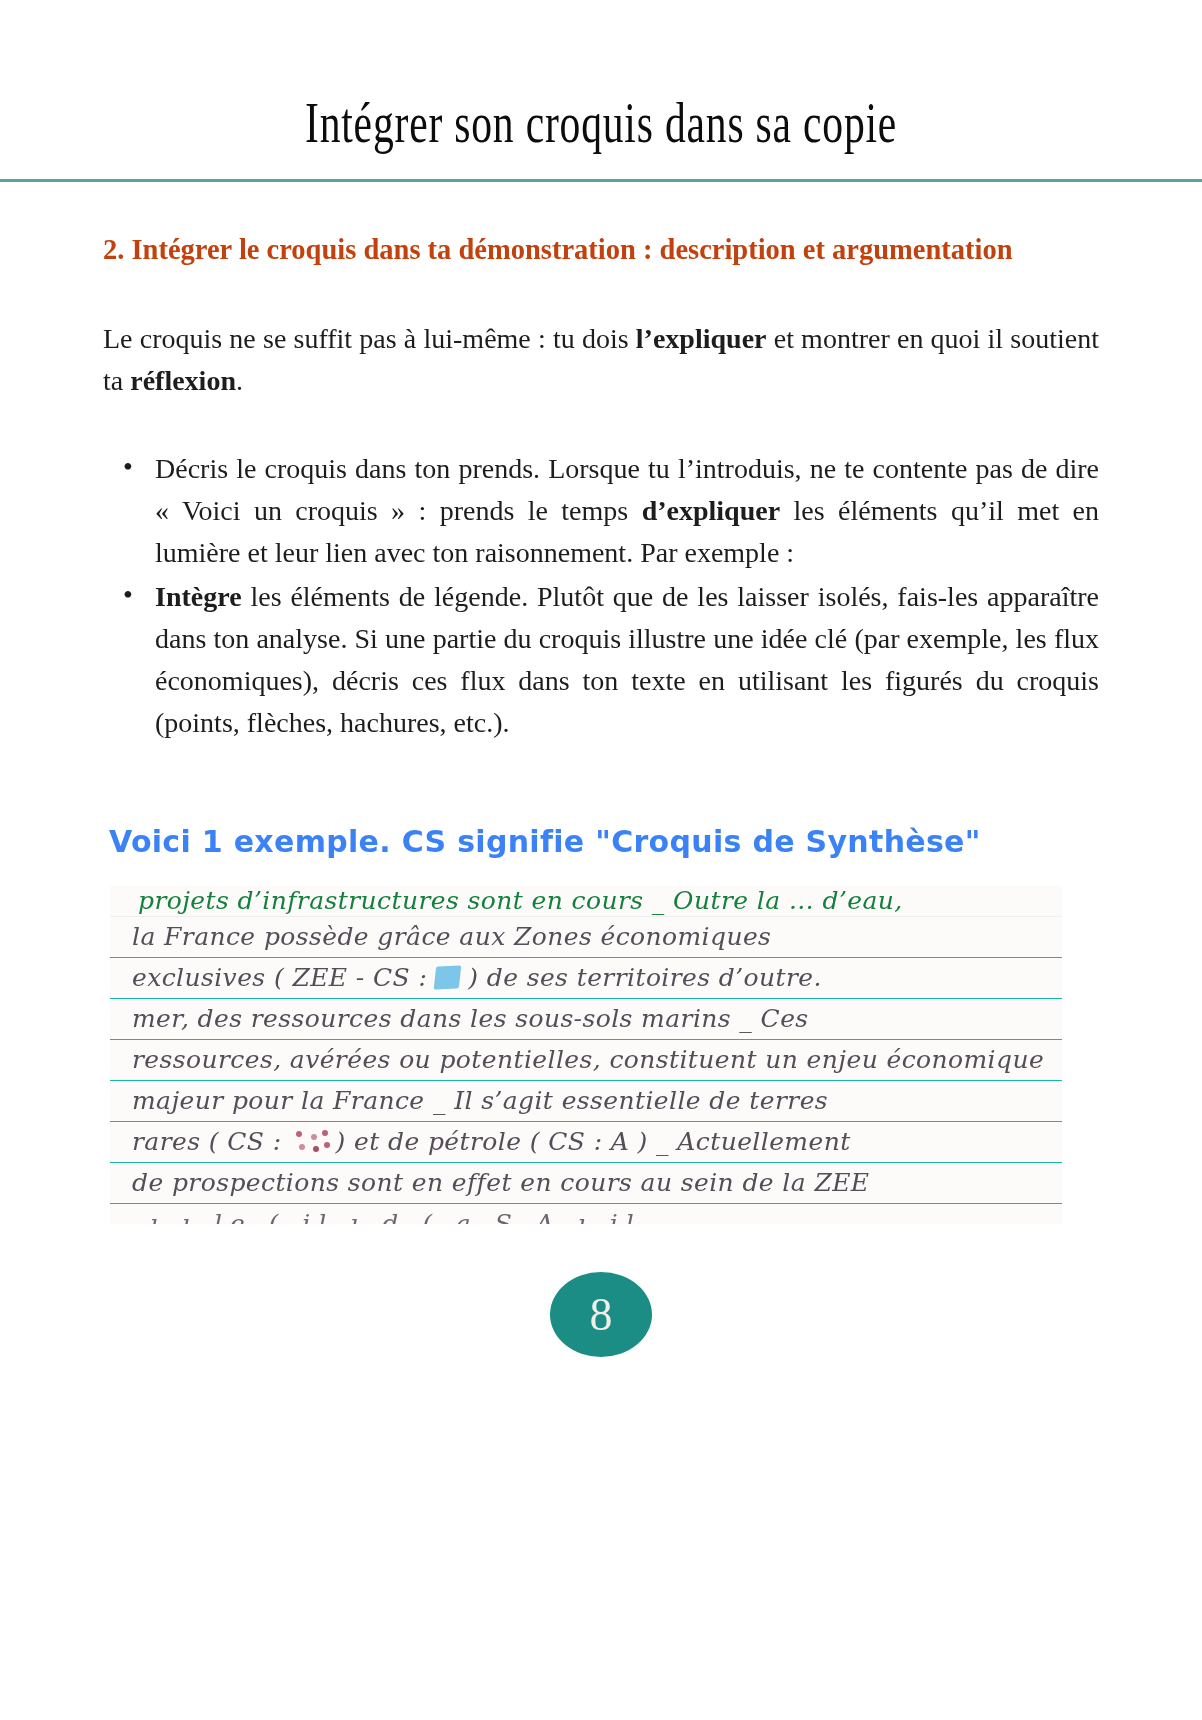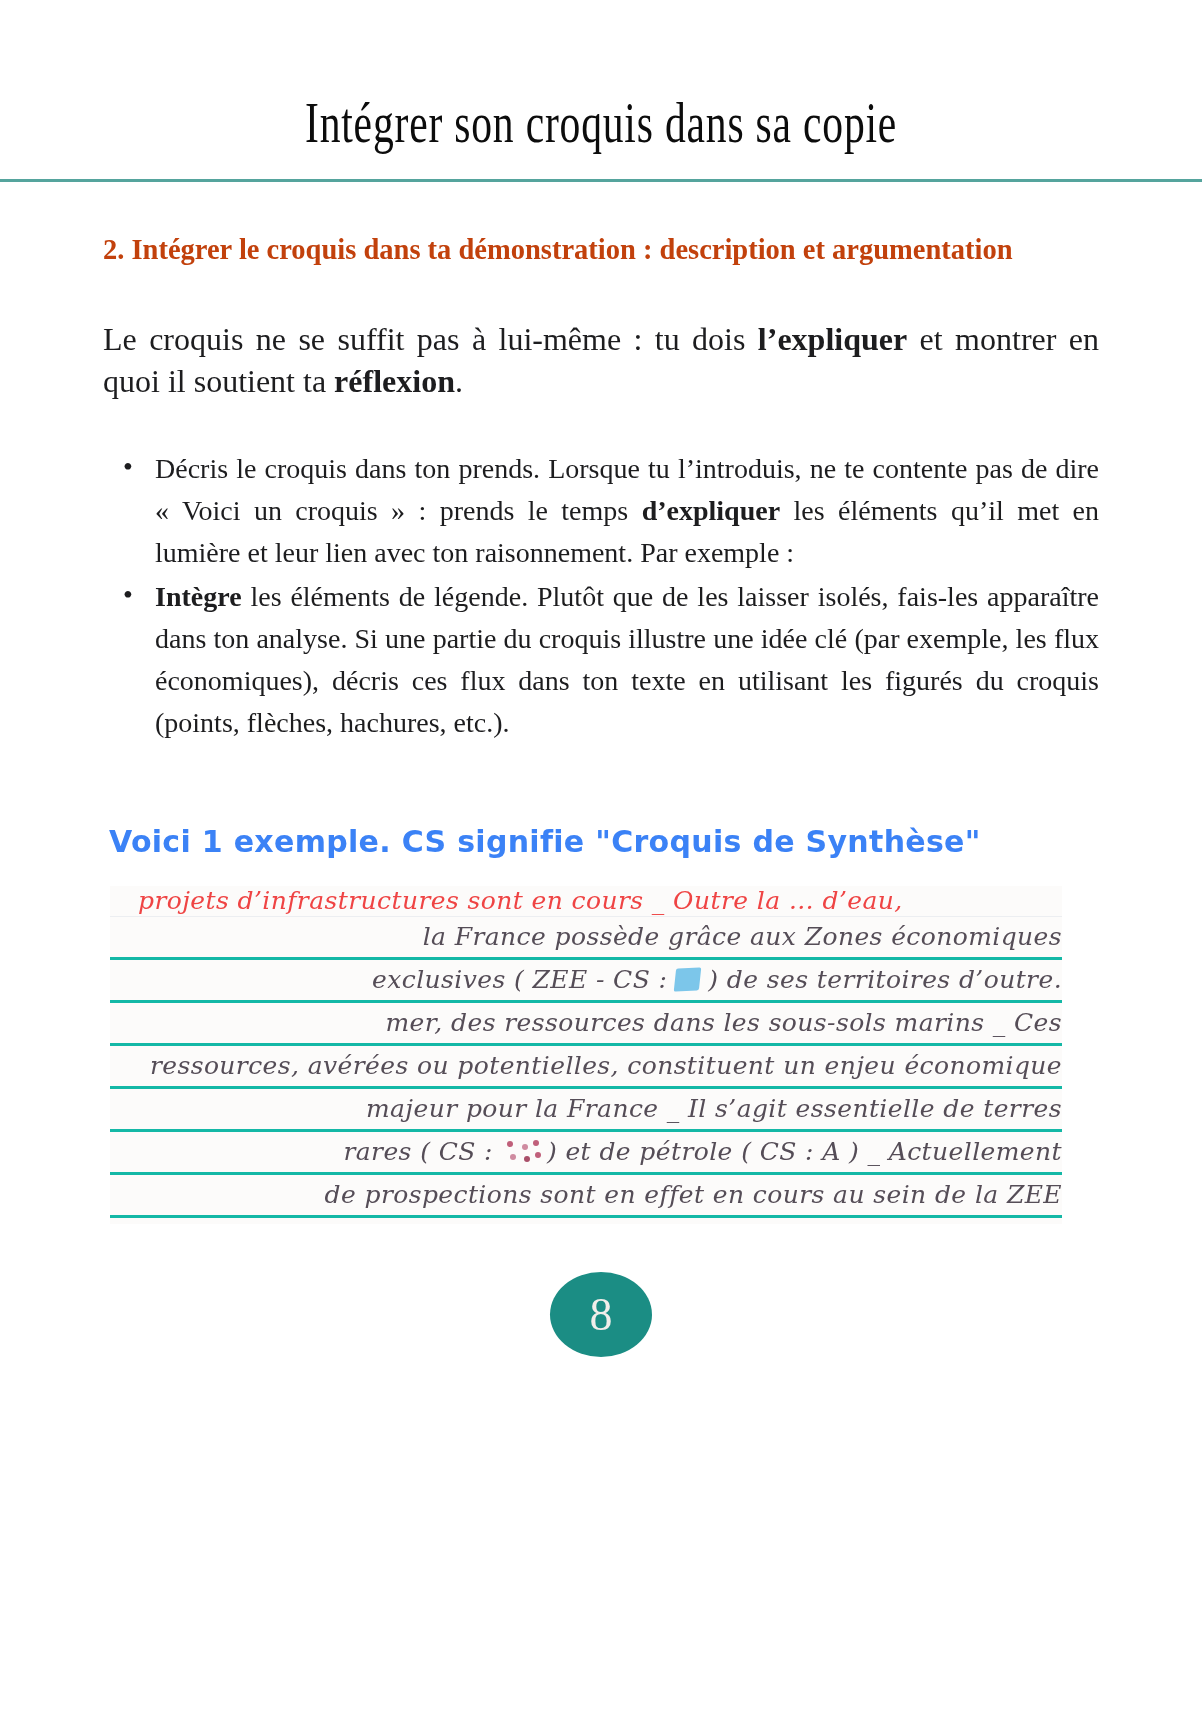--- a/index.html
+++ b/index.html
@@ -36,21 +36,21 @@
     margin: 46px 0 0 0;
     font-size: 28.5px;
     line-height: 44px;
     font-weight: 700;
     color: #c2410c;
     text-align: left;
   }
 
   p.body-par {
     margin: 46px 0 0 0;
-    font-size: 32px;
+    font-size: 28px;
     line-height: 42px;
     text-align: justify;
   }
   p.body-par.no-gap { margin-top: 0; }
   b { font-weight: 700; }
 
   ul.blist { list-style: none; margin: 46px 0 0 0; padding: 0; }
   ul.blist.tight { margin-top: 2px; }
   ul.blist li {
     position: relative;
@@ -85,37 +85,36 @@
     overflow: hidden;
     font-family: "DejaVu Serif", serif;
     font-style: italic;
     color: #554d57;
     font-size: 25px;
     letter-spacing: 0.4px;
   }
   .hw-line {
     height: 40px;
     line-height: 40px;
-    border-bottom: 3px solid #14b8a6;
+    border-bottom: 1px solid #14b8a6;
     padding-left: 22px;
     white-space: nowrap;
     overflow: hidden;
-    text-align: right;
   }
   .hw-partial-top {
     height: 30px;
     border-bottom: 1px solid #eceef1;
     overflow: hidden;
     padding-left: 28px;
     white-space: nowrap;
   }
   .hw-partial-top span {
     display: inline-block;
     margin-top: -16px;
-    color: #ef4444;
+    color: #15803d;
     line-height: 40px;
   }
   .hw-partial-bottom {
     height: 28px;
     overflow: hidden;
     padding-left: 40px;
     white-space: nowrap;
   }
   .hw-partial-bottom span {
     display: inline-block;

